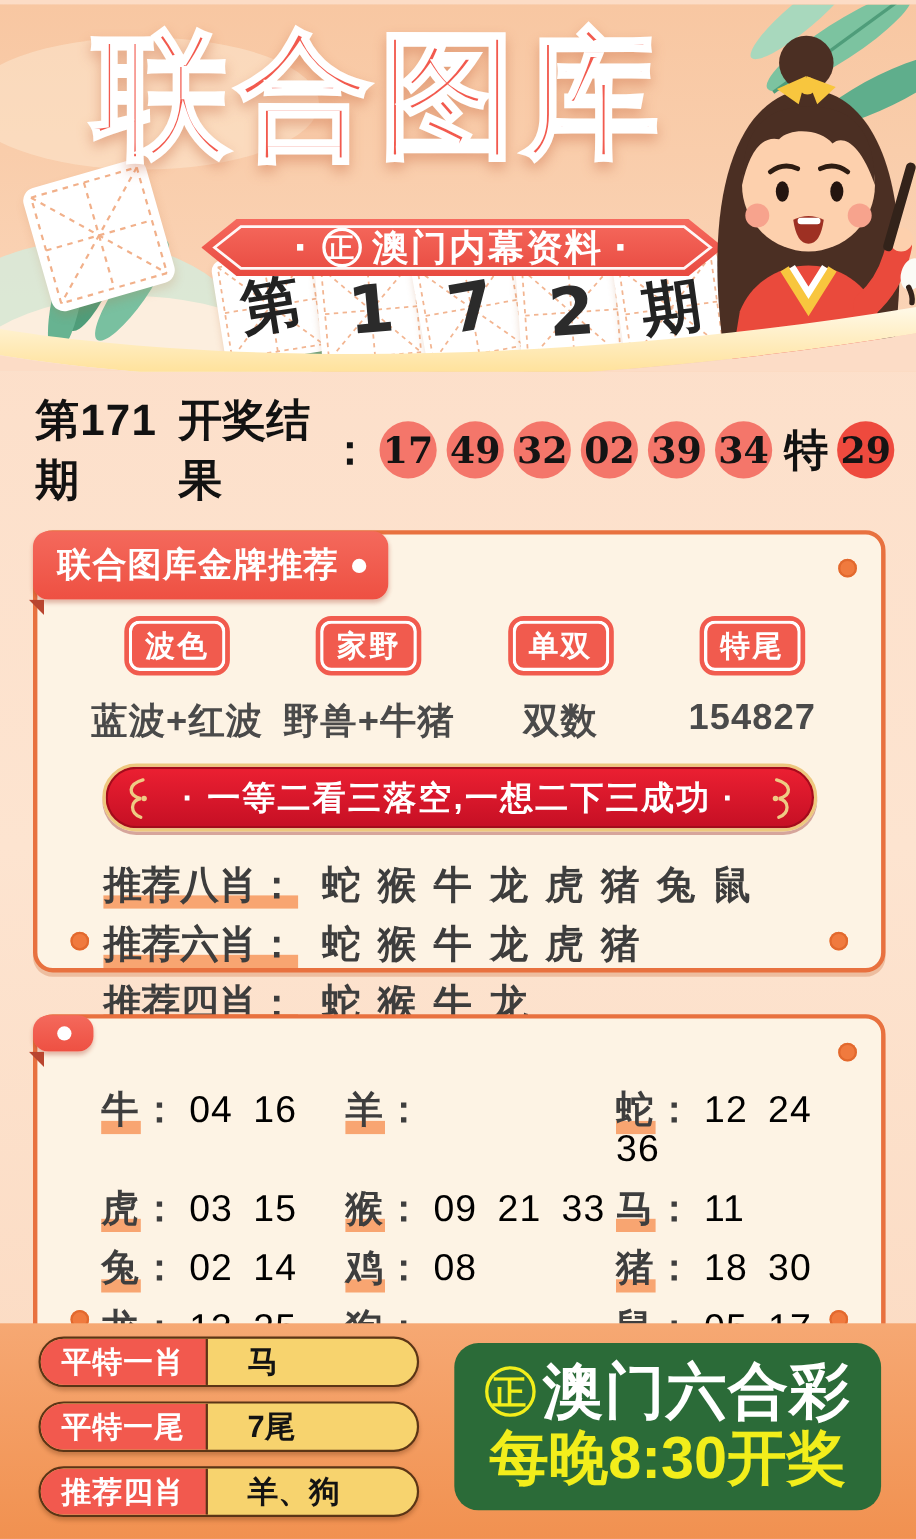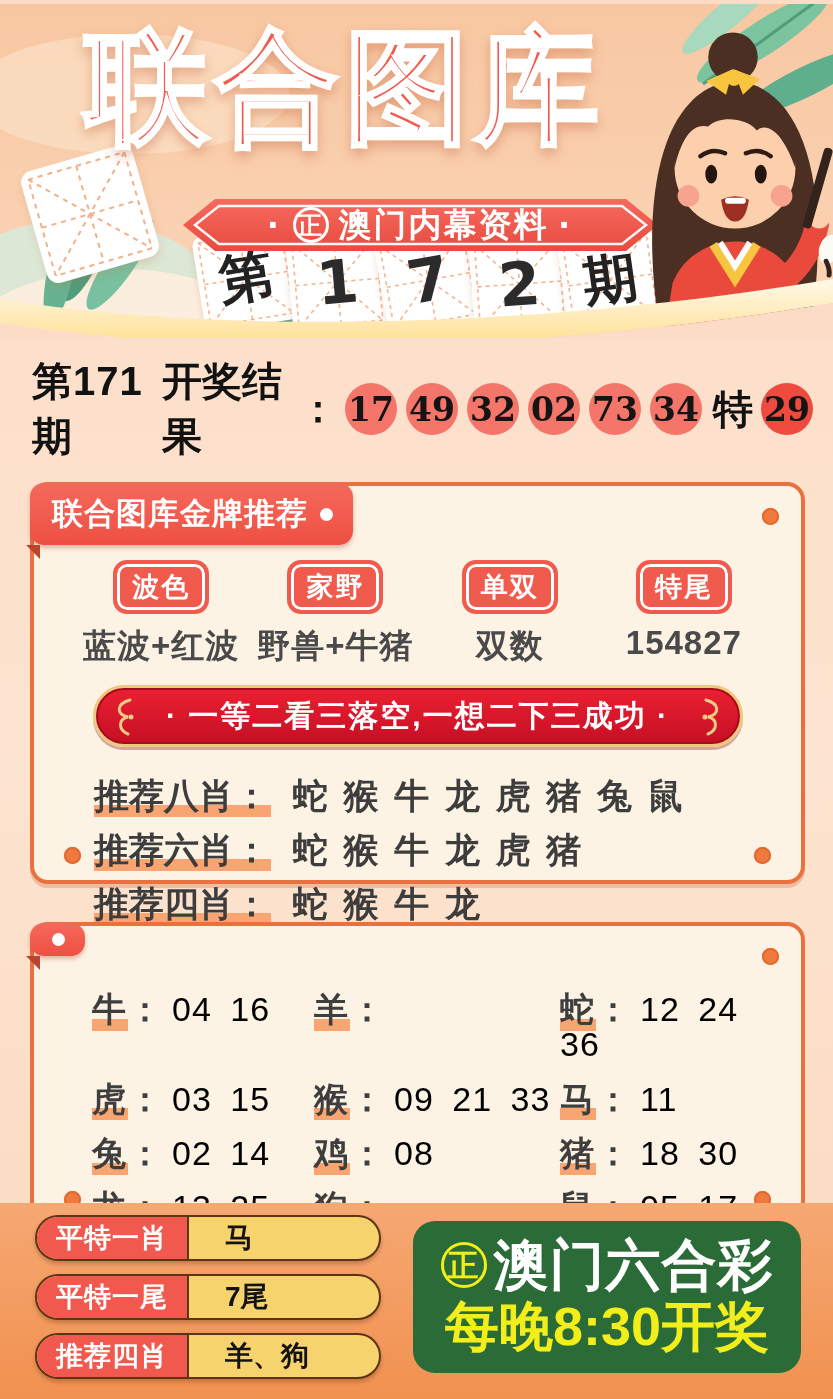--- a/index.html
+++ b/index.html
@@ -80,21 +80,21 @@
   .corner-dot { position:absolute; width:17px; height:17px; border-radius:50%; background:#f07a3e;
           box-shadow:inset 0 0 0 2px #e2692e; }
   .corner-dot.tr { right:22px; top:22px; }
   .corner-dot.bl { left:30px; bottom:16px; }
   .corner-dot.br { right:30px; bottom:16px; }
 
   .badges-row { display:flex; padding:74px 30px 0 40px; }
   .badge-col { flex:1; text-align:center; }
   .badge { display:inline-block; background:#f15b4e; border:4px solid #f15b4e; box-shadow:inset 0 0 0 3px #fff;
            color:#fff; border-radius:14px; padding:5px 15px; font-size:27px; font-weight:800; letter-spacing:2px; }
-  .badge-value { margin-top:10px; font-size:33px; font-weight:600; color:#4a4a4a; letter-spacing:1px; }
+  .badge-value { margin-top:19px; font-size:33px; font-weight:600; color:#4a4a4a; letter-spacing:1px; }
 
   .slogan { position:relative; margin:16px auto 0; width:650px; height:62px; border-radius:32px;
             background:linear-gradient(180deg,#ec2032,#c50f24); border:3px solid #edc87f;
             box-shadow:0 3px 0 rgba(140,20,20,.35), inset 0 0 0 2px #a30c1c;
             display:flex; align-items:center; justify-content:center; color:#fff; font-size:30px;
             font-weight:800; letter-spacing:2px; }
   .scroll-orn { position:absolute; top:8px; width:30px; height:44px; }
   .scroll-orn.left { left:12px; }
   .scroll-orn.right { right:12px; transform:scaleX(-1); }
 
@@ -291,21 +291,21 @@
   <div class="content">
 
     <div class="results">
       <span class="res-issue">第171期</span>
       <span class="res-rest">开奖结果</span>
       <span class="res-colon">：</span>
       <span class="ball">17</span>
       <span class="ball">49</span>
       <span class="ball">32</span>
       <span class="ball">02</span>
-      <span class="ball">73</span>
+      <span class="ball">39</span>
       <span class="ball">34</span>
       <span class="special-label">特</span>
       <span class="ball special">29</span>
     </div>
 
     <div class="box box1">
       <div class="tab">
         <span>联合图库金牌推荐</span>
         <span class="tab-dot"></span>
         <span class="fold"></span>

